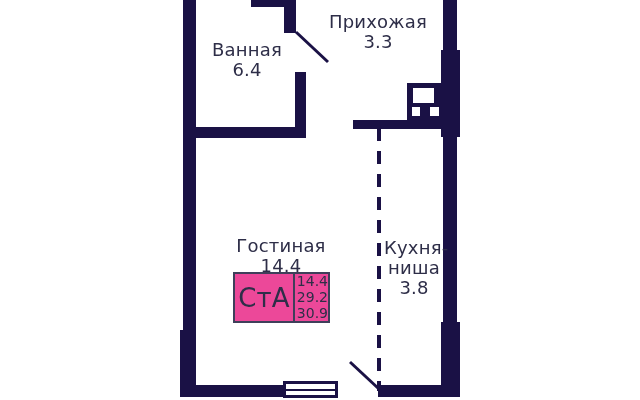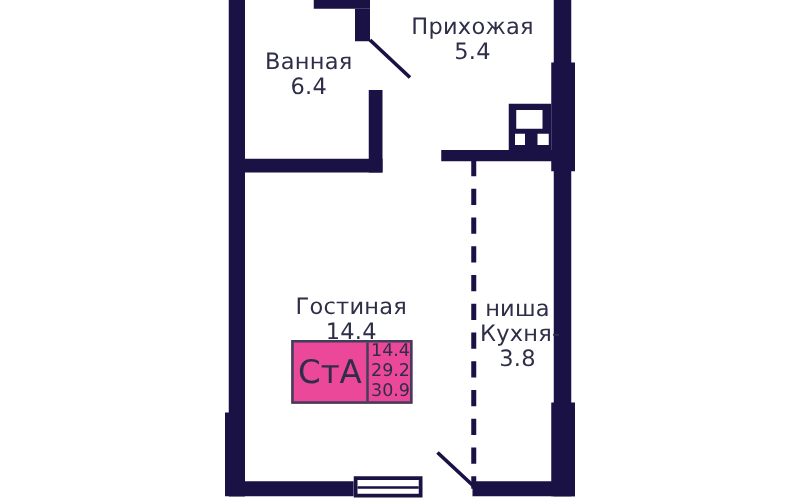--- a/index.html
+++ b/index.html
@@ -104,36 +104,36 @@
   </div>
 
   <svg class="overlay" viewBox="0 0 640 400">
     <line x1="296" y1="32" x2="328" y2="62" stroke="#1a1145" stroke-width="3"></line>
     <line x1="350" y1="362" x2="379" y2="389" stroke="#1a1145" stroke-width="3"></line>
     <line x1="379" y1="128" x2="379" y2="391" stroke="#1a1145" stroke-width="4" stroke-dasharray="13 10"></line>
   </svg>
 
   <div class="room-label lbl-hallway">
     <div>Прихожая</div>
-    <div>5.4</div>
+    <div>3.3</div>
   </div>
 
   <div class="room-label lbl-bath">
     <div>Ванная</div>
     <div>6.4</div>
   </div>
 
   <div class="room-label lbl-living">
     <div>Гостиная</div>
     <div>14.4</div>
   </div>
 
   <div class="room-label lbl-kitchen">
+    <div>Кухня-</div>
     <div>ниша</div>
-    <div>Кухня-</div>
     <div>3.8</div>
   </div>
 
   <div class="stamp">
     <div class="stamp-type">СтА</div>
     <div class="stamp-areas">
       <div>14.4</div>
       <div>29.2</div>
       <div>30.9</div>
     </div>

